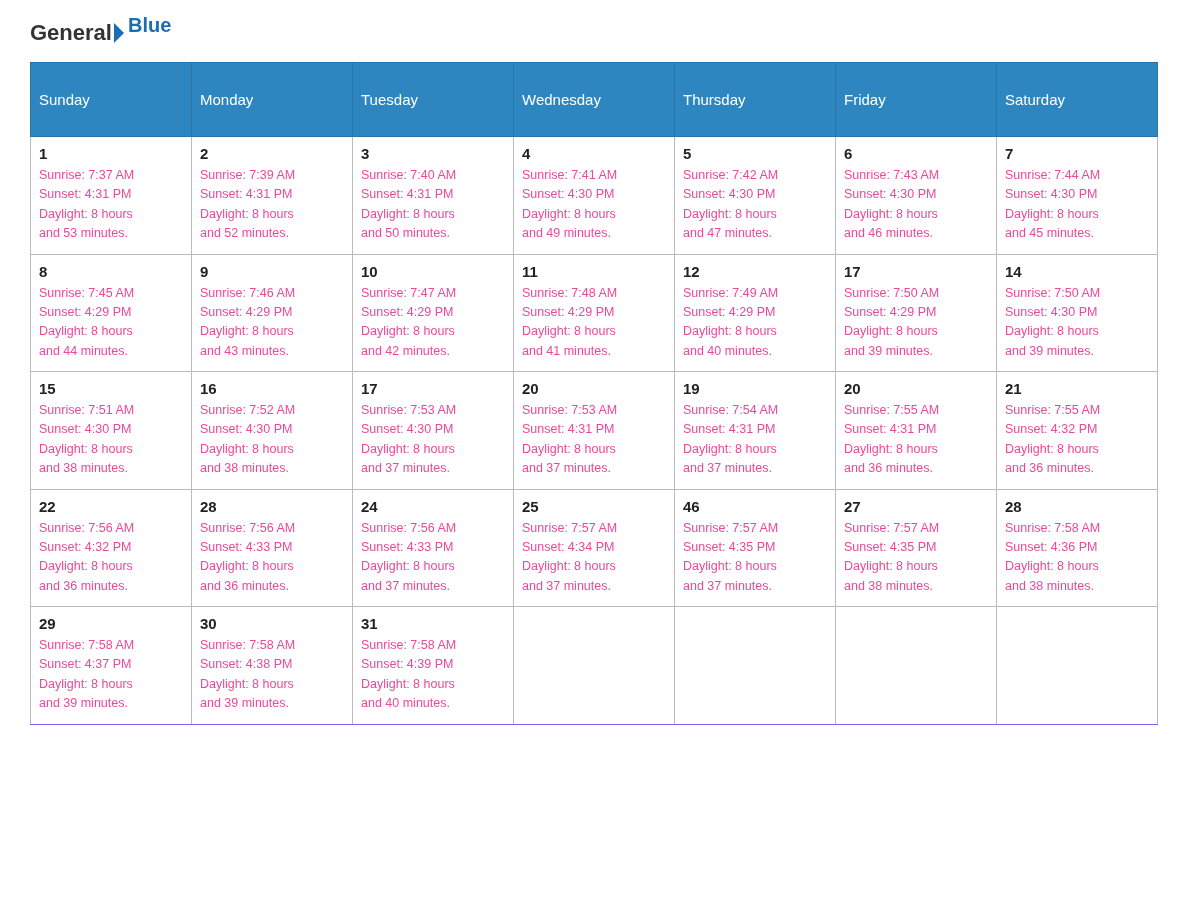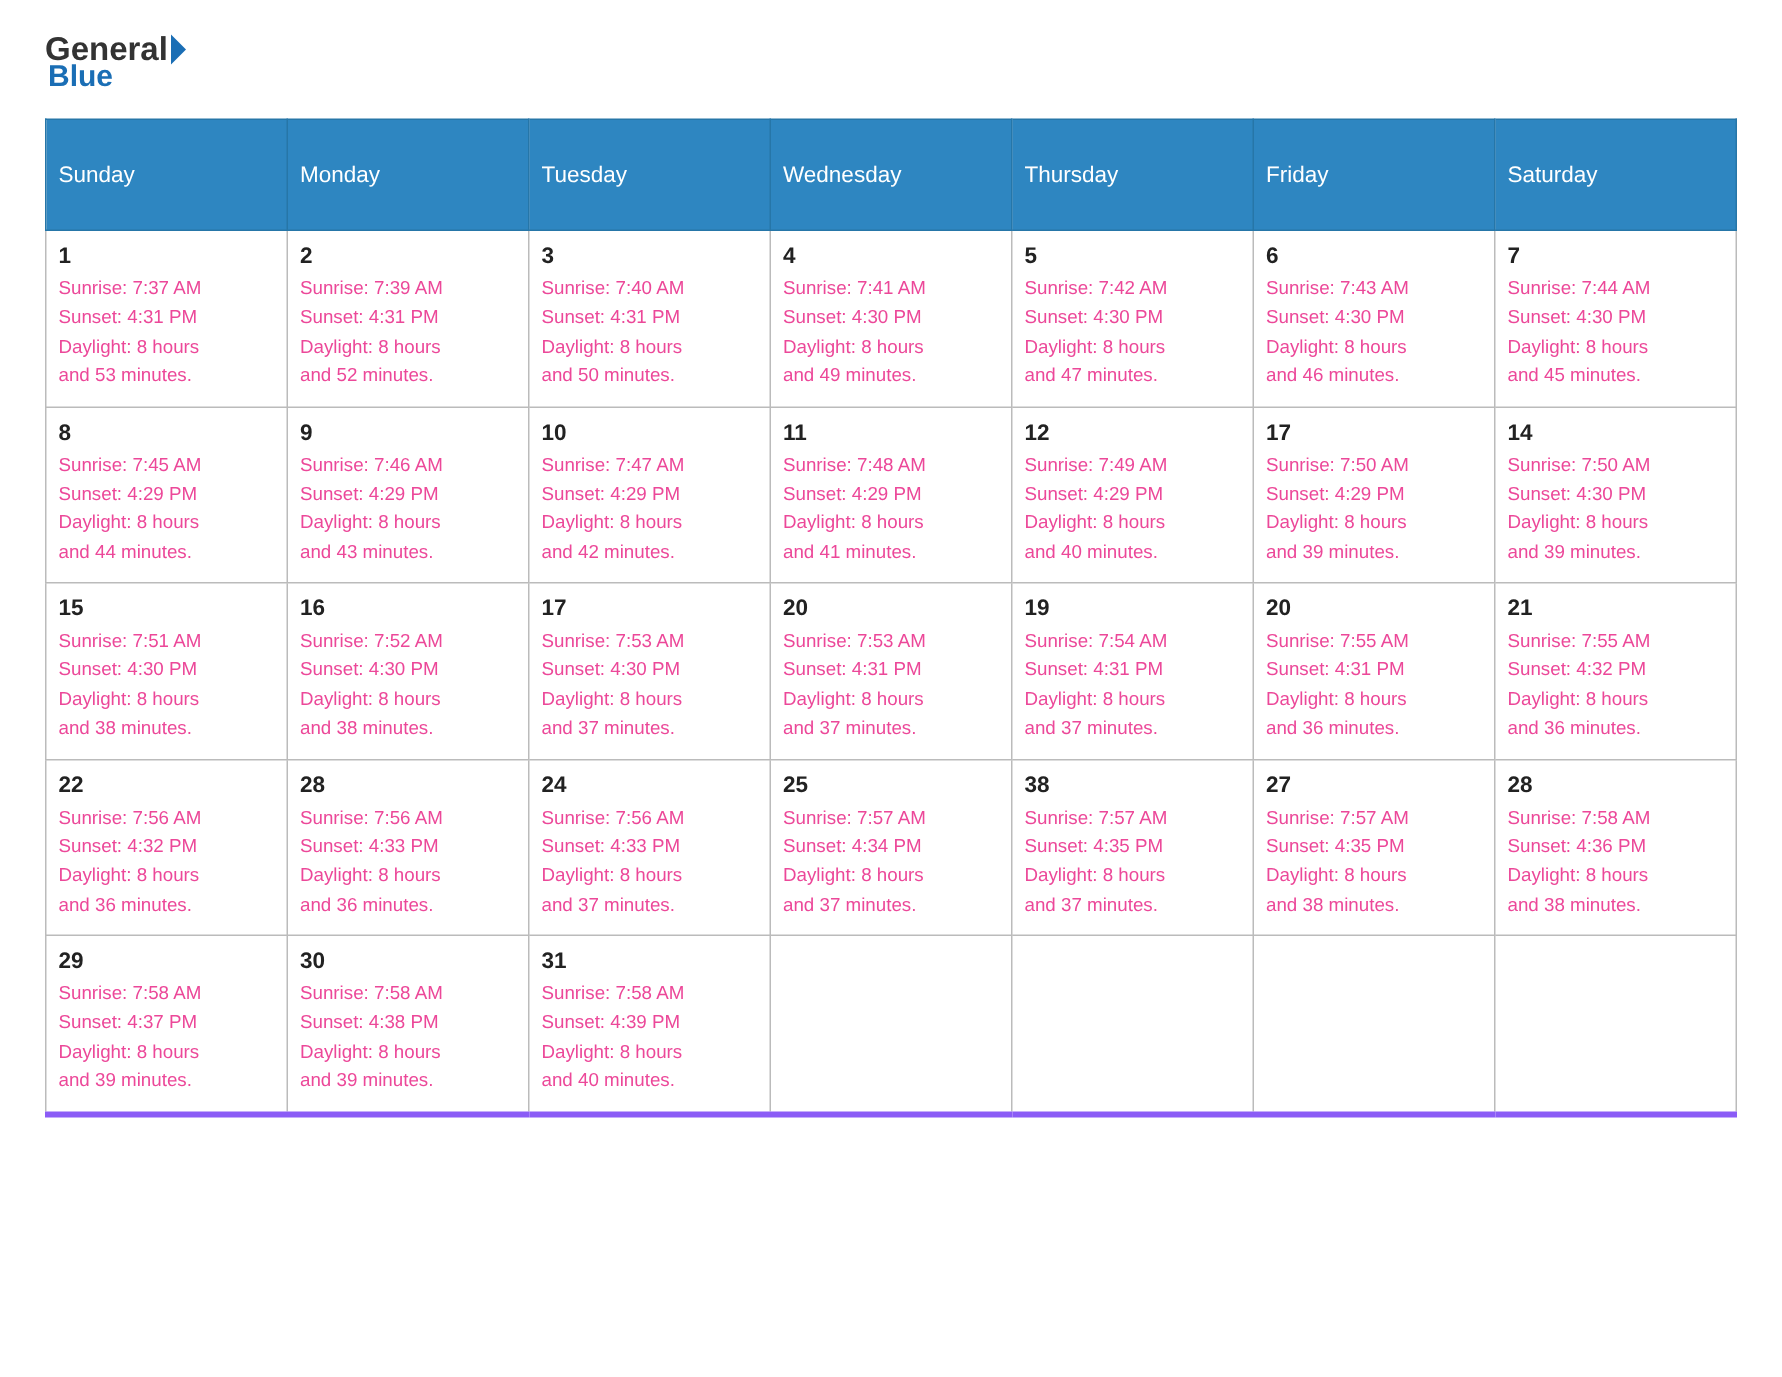--- a/index.html
+++ b/index.html
@@ -11,21 +11,21 @@
       min-height: 918px;
     }
     .header {
       display: flex;
       justify-content: space-between;
       align-items: flex-start;
       margin-bottom: 16px;
     }
     .logo {
       display: flex;
-      flex-direction: column;
+      flex-direction: row;
       align-items: flex-start;
     }
     .logo-text {
       display: flex;
       align-items: center;
       font-size: 22px;
       font-weight: bold;
       color: #333;
     }
     .logo-general { color: #333; }
@@ -88,21 +88,21 @@
     }
     .day-info {
       font-size: 12.5px;
       color: #ec4899;
       line-height: 1.55;
     }
     .empty-cell {
       background: #fff;
     }
     .calendar tbody tr:last-child td {
-      border-bottom: 4px solid #8b5cf6;
+      border-bottom: 1px solid #8b5cf6;
     }
   </style>
 </head>
 <body>
 
 <div class="header">
   <div class="logo">
     <div class="logo-text">
       <span class="logo-general">General</span>
       <span class="logo-arrow"></span>
@@ -229,21 +229,21 @@
         </td>
         <td>
           <div class="day-number">24</div>
           <div class="day-info">Sunrise: 7:56 AM<br>Sunset: 4:33 PM<br>Daylight: 8 hours<br>and 37 minutes.</div>
         </td>
         <td>
           <div class="day-number">25</div>
           <div class="day-info">Sunrise: 7:57 AM<br>Sunset: 4:34 PM<br>Daylight: 8 hours<br>and 37 minutes.</div>
         </td>
         <td>
-          <div class="day-number">38</div>
+          <div class="day-number">46</div>
           <div class="day-info">Sunrise: 7:57 AM<br>Sunset: 4:35 PM<br>Daylight: 8 hours<br>and 37 minutes.</div>
         </td>
         <td>
           <div class="day-number">27</div>
           <div class="day-info">Sunrise: 7:57 AM<br>Sunset: 4:35 PM<br>Daylight: 8 hours<br>and 38 minutes.</div>
         </td>
         <td>
           <div class="day-number">28</div>
           <div class="day-info">Sunrise: 7:58 AM<br>Sunset: 4:36 PM<br>Daylight: 8 hours<br>and 38 minutes.</div>
         </td>

